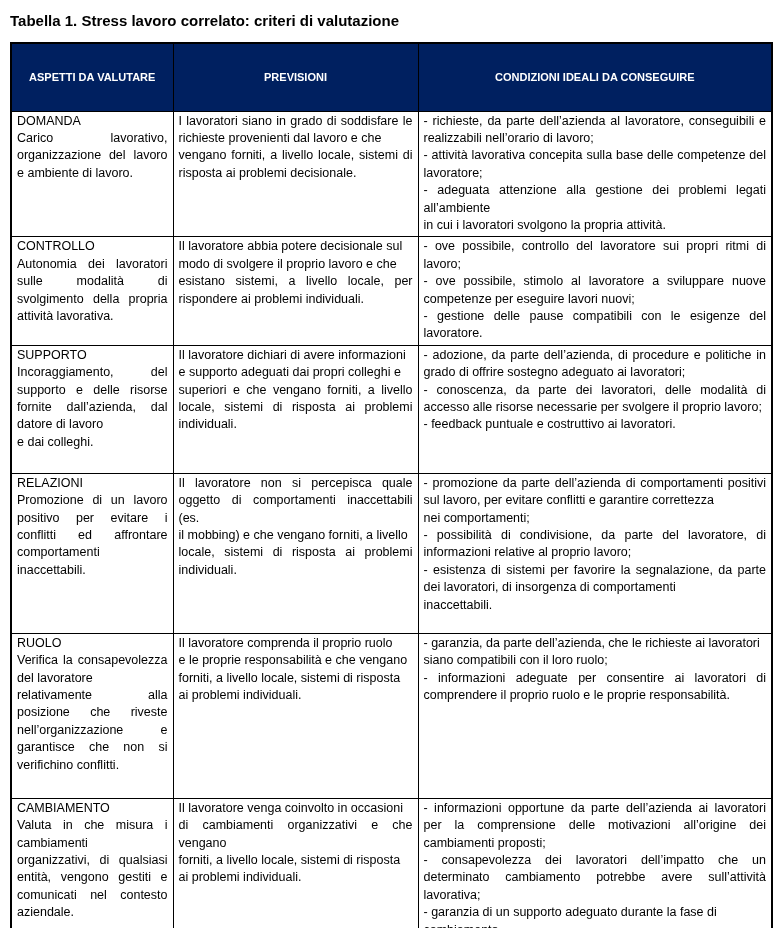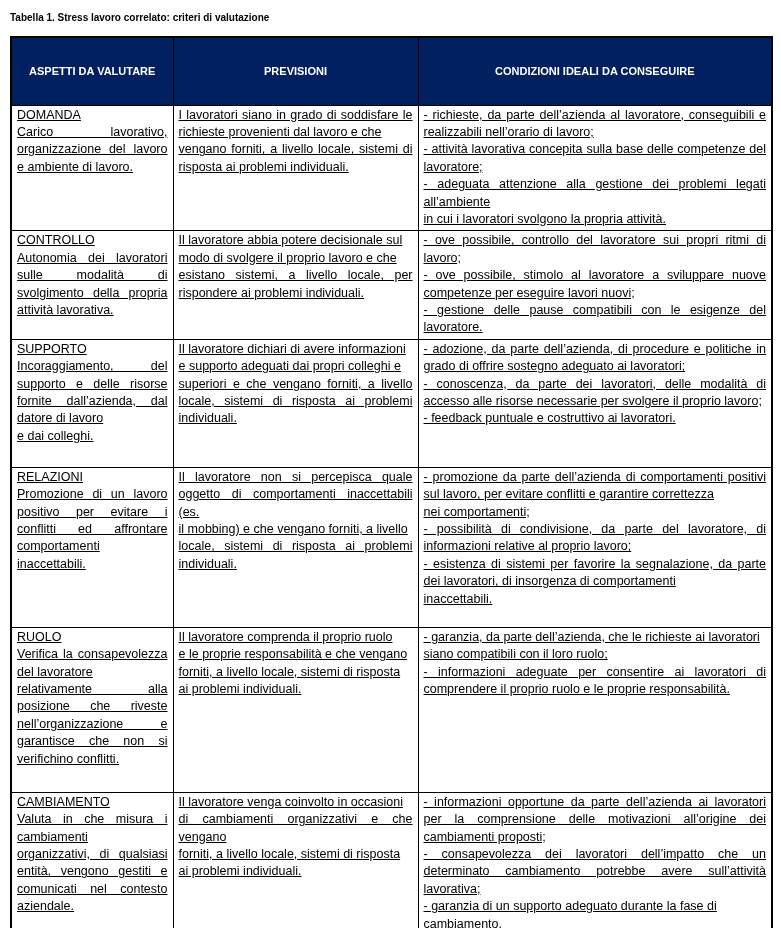--- a/index.html
+++ b/index.html
@@ -11,21 +11,21 @@
   *{box-sizing:border-box;}
   html,body{margin:0;padding:0;background:#ffffff;}
   body{
     width:781px;height:928px;
     font-family:"Liberation Sans","DejaVu Sans",sans-serif;
     color:#000;
     overflow:hidden;
   }
   .page{padding:8px 10px 0 10px;}
   .doc-title{
-    font-size:10px;
+    font-size:15px;
     font-weight:bold;
     color:var(--title-text);
     margin:4px 0 13px 0;
   }
   table.stress-table{
     width:761px;
     border-collapse:collapse;
     table-layout:fixed;
     border:2px solid var(--border);
   }
@@ -48,21 +48,20 @@
   col.c-aspetti{width:162px;}
   col.c-previsioni{width:245px;}
   col.c-condizioni{width:354px;}
   td{
     font-size:12.5px;
     line-height:17.4px;
   }
   .seg{
     text-align:justify;
     text-justify:inter-word;
-    text-decoration:underline;
   }
   tr.row-0 td{height:125px;}
   tr.row-1 td{height:107px;}
   tr.row-2 td{height:128px;margin-left:48px;}
   tr.row-3 td{height:160px;}
   tr.row-4 td{height:165px;}
   tr.row-5 td{height:147px;margin-left:44px;}
 </style>
 </head>
 <body>
@@ -85,21 +84,21 @@
     </thead>
     <tbody id="table-body">
 
     <tr class="row-0">
           <td>
             <div class="seg">DOMANDA</div>
             <div class="seg">Carico lavorativo, organizzazione del lavoro e ambiente di lavoro.</div>
           </td>
           <td>
             <div class="seg">I lavoratori siano in grado di soddisfare le richieste provenienti dal lavoro e che</div>
-            <div class="seg">vengano forniti, a livello locale, sistemi di risposta ai problemi individuali.</div>
+            <div class="seg">vengano forniti, a livello locale, sistemi di risposta ai problemi decisionale.</div>
           </td>
           <td>
             <div class="seg">- richieste, da parte dell’azienda al lavoratore, conseguibili e realizzabili nell’orario di lavoro;</div>
             <div class="seg">- attività lavorativa concepita sulla base delle competenze del lavoratore;</div>
             <div class="seg">- adeguata attenzione alla gestione dei problemi legati all’ambiente</div>
             <div class="seg">in cui i lavoratori svolgono la propria attività.</div>
           </td>
         </tr>
         <tr class="row-1">
           <td>

